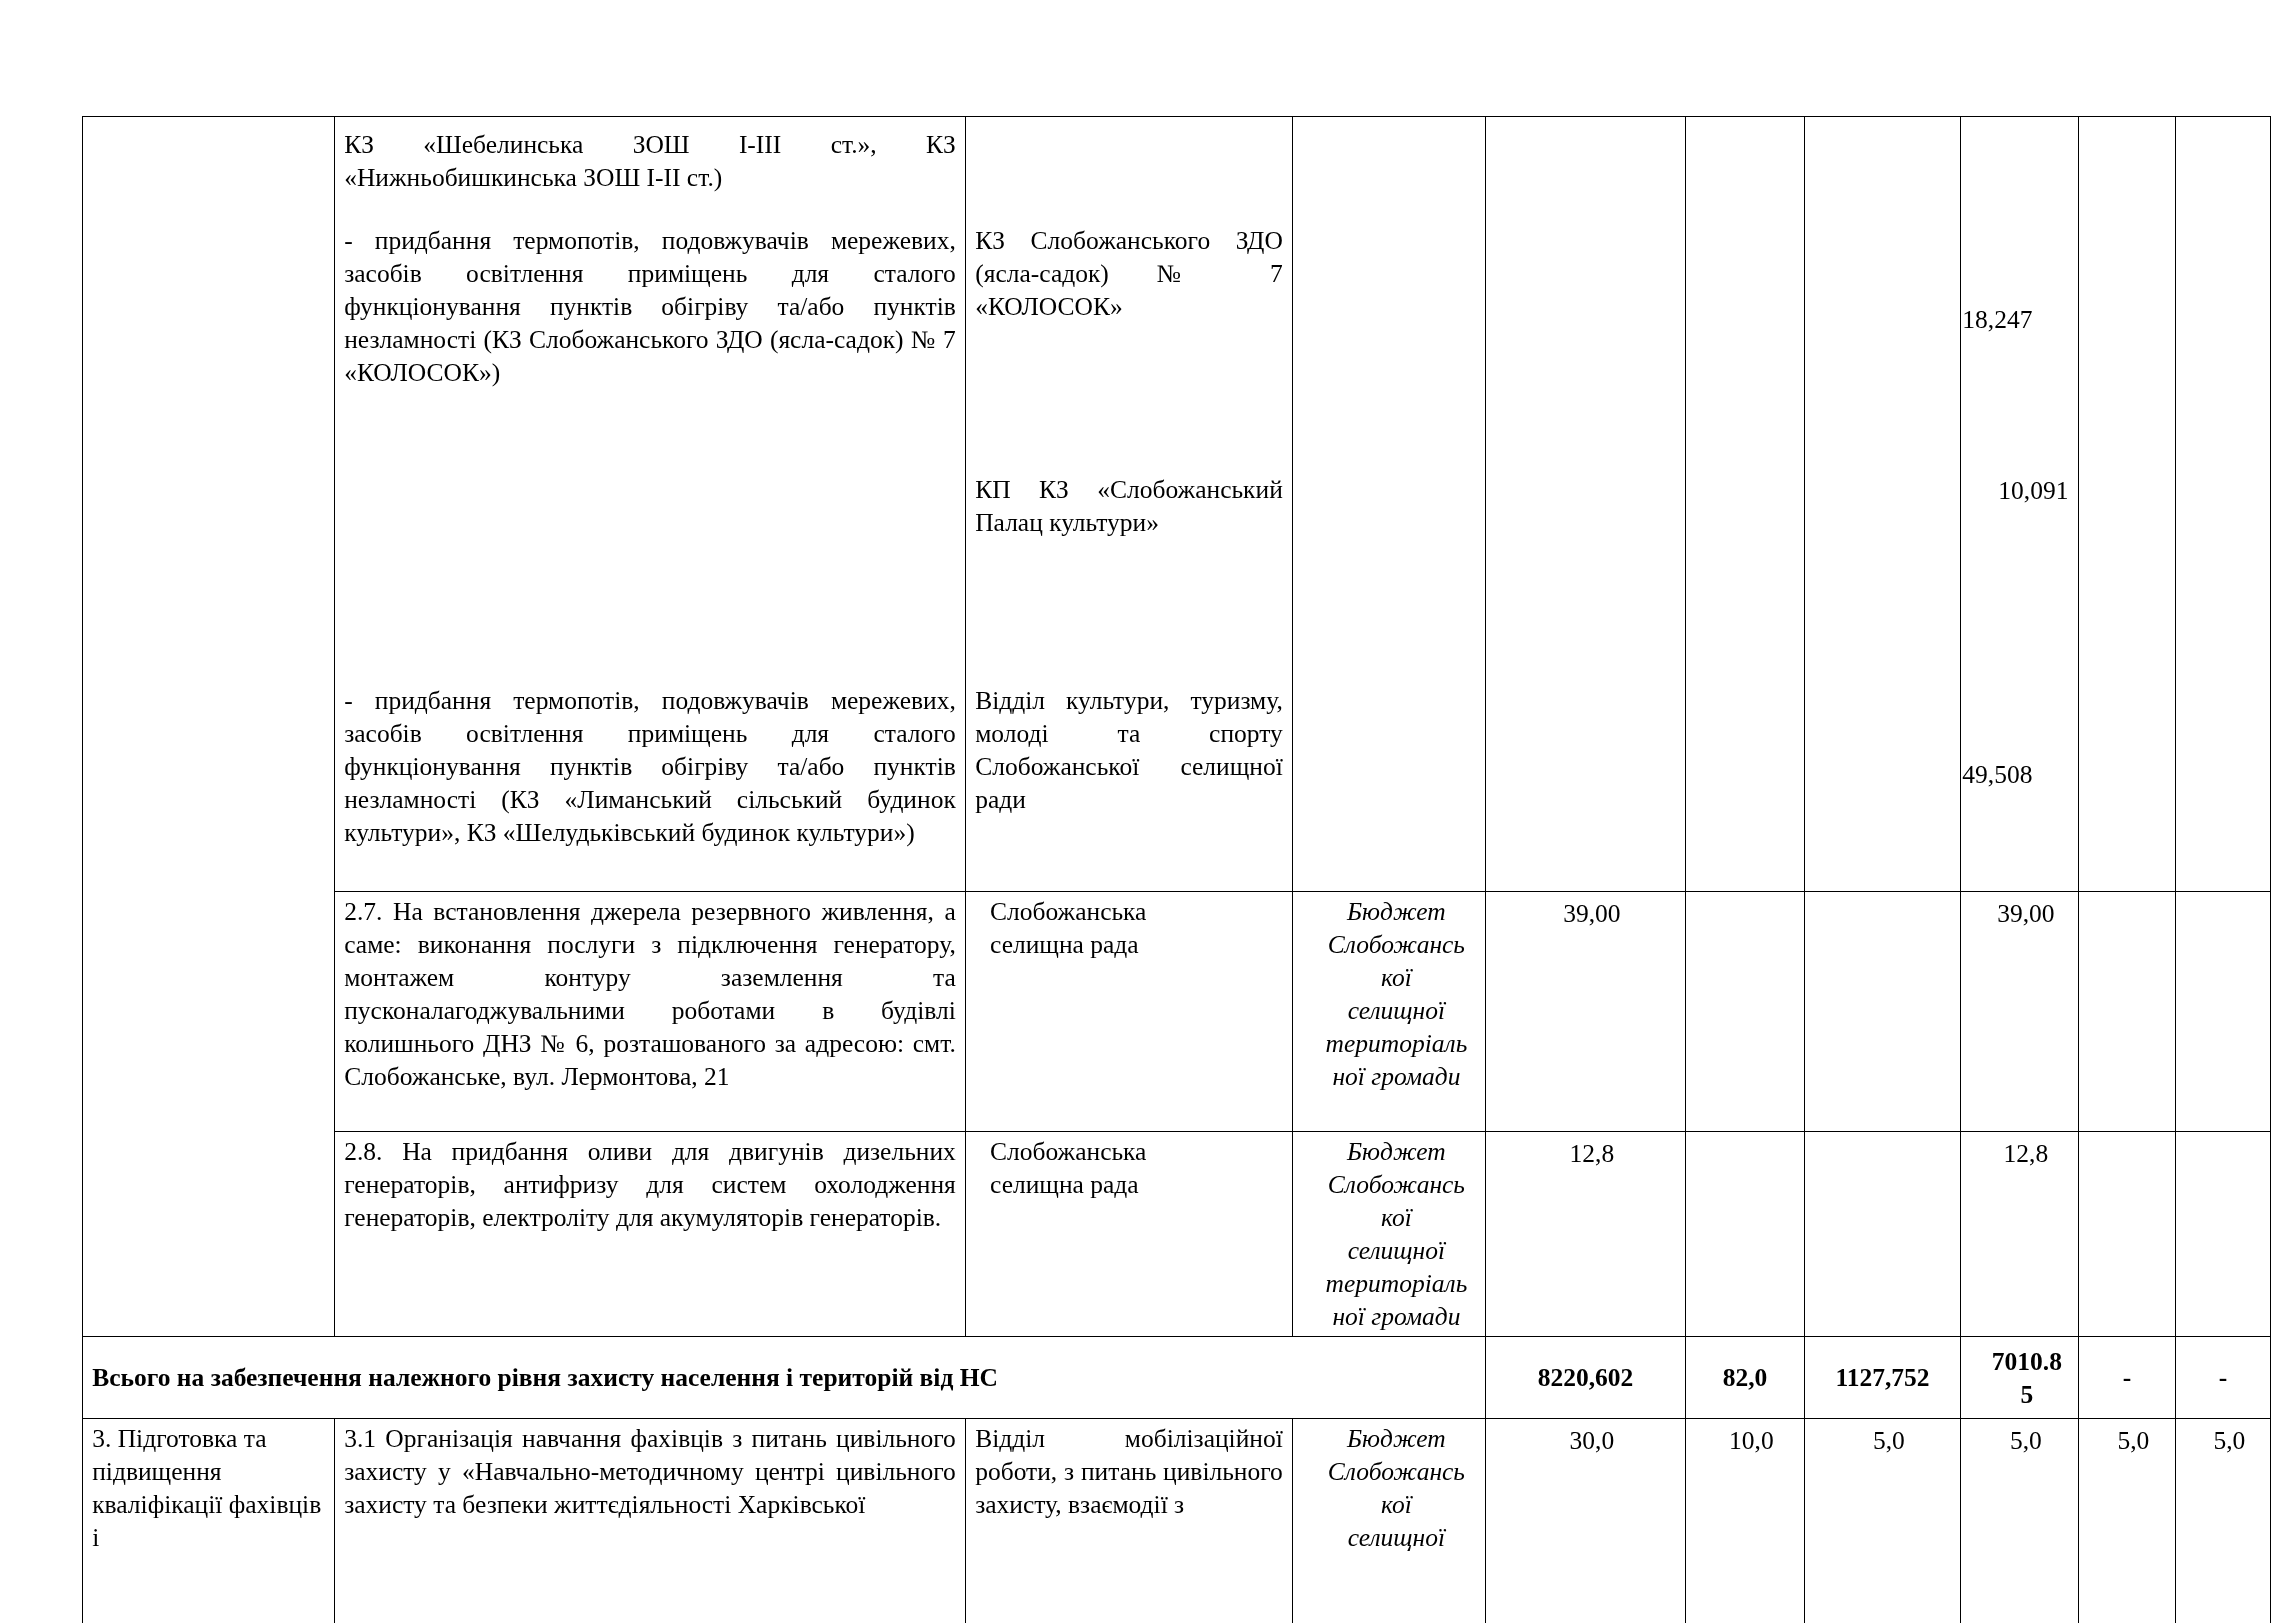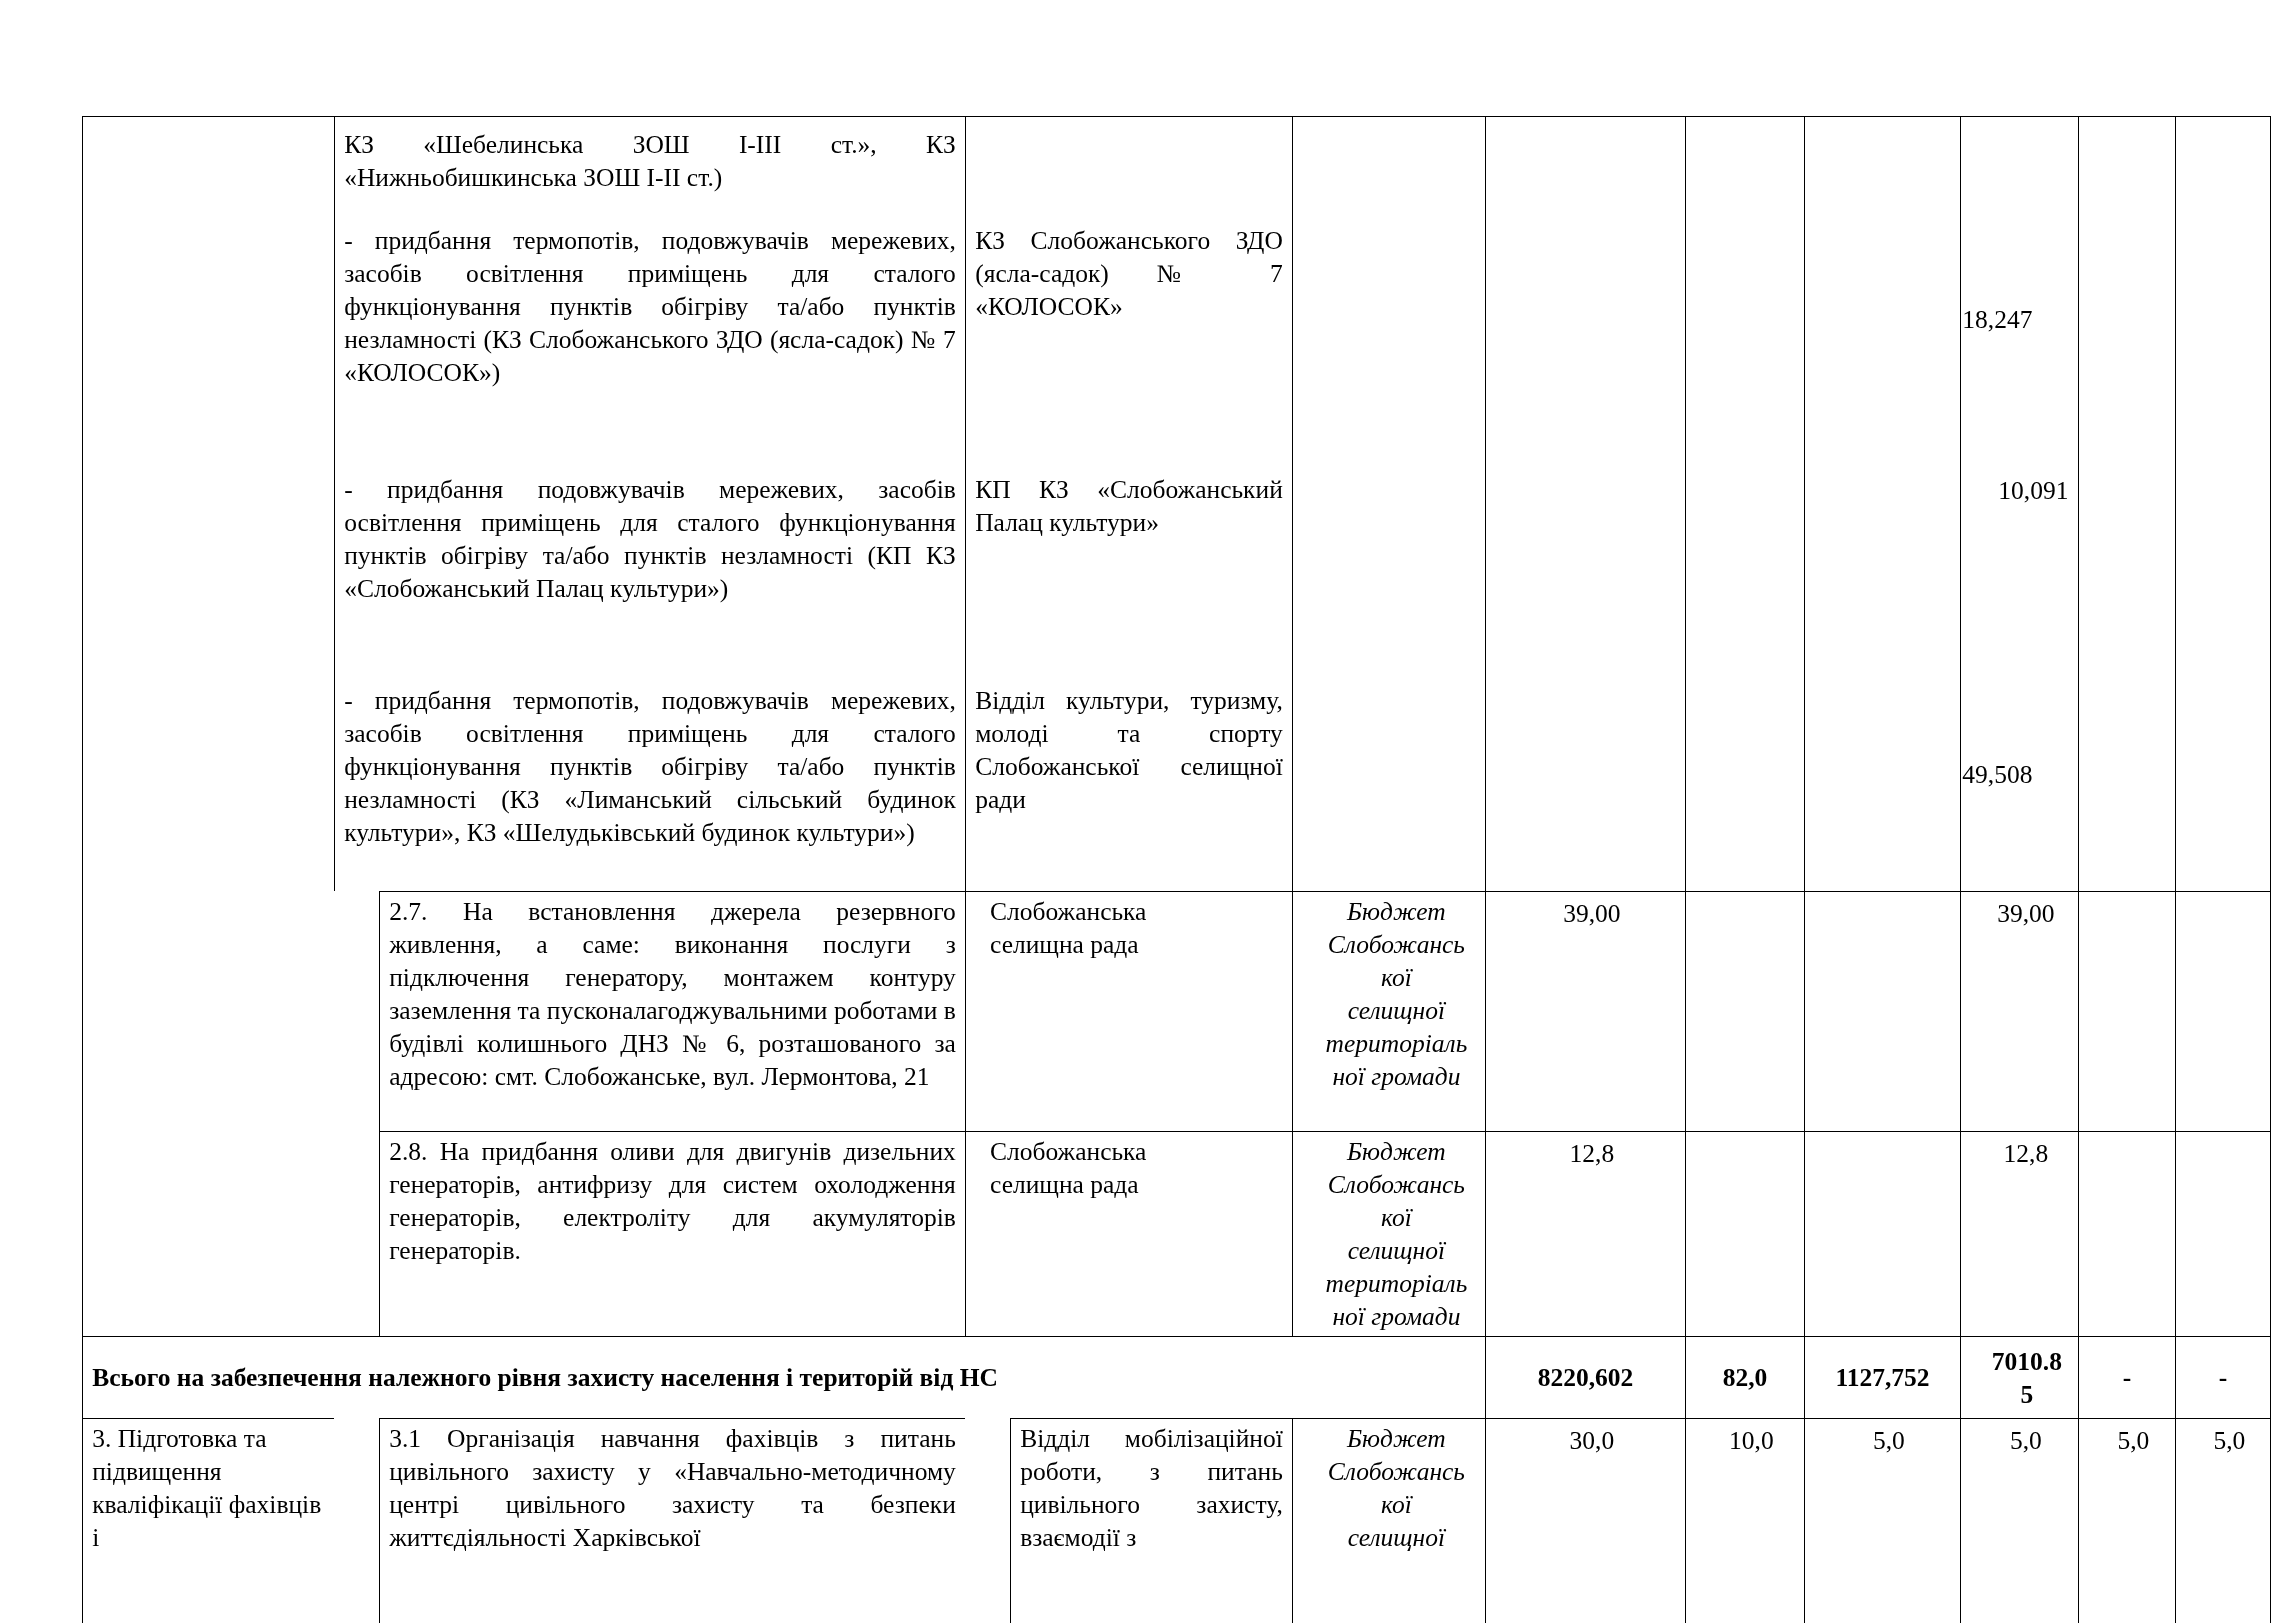--- a/index.html
+++ b/index.html
@@ -17,42 +17,41 @@
     grid-template-rows:775px 240px 205px 82px 275px;
   }
   .cell {
     position:relative;
     border-left:1.3px solid #000;
     border-top:1.3px solid #000;
     padding:3.3px 9.2px;
     overflow:hidden;
   }
   .rEdge { border-right:1.3px solid #000; }
-  .just { text-align:justify;margin-left:45px; }
+  .just { text-align:justify; }
   .ctr  { text-align:center;font-style:italic; }
   .pre  { white-space:pre-line;padding-left:24px; }
   .num  { text-align:center; padding-top:5.2px;padding-left:22px; }
   .bold { font-weight:700; }
   .flexc { display:flex; align-items:center; justify-content:center; text-align:center; }
   .flexl { display:flex; align-items:center; }
   .absp { position:absolute; left:9.2px; right:9.2px; text-align:justify; }
   .absn { position:absolute; left:1.3px; right:1.3px; text-align:left; }
 </style>
 </head>
 <body>
 
 <div class="page">
   <div class="tbl">
 
     <div class="cell" style="grid-area:1 / 1 / 4 / 2;"></div>
 
     <div class="cell" style="grid-area:1 / 2 / 2 / 3;">
       <p class="absp" style="top:10.5px;">КЗ «Шебелинська ЗОШ І-ІІІ ст.», КЗ «Нижньобишкинська ЗОШ  І-ІІ ст.)</p>
       <p class="absp" style="top:107px;">- придбання термопотів, подовжувачів мережевих, засобів освітлення приміщень для сталого функціонування пунктів обігріву та/або пунктів незламності (КЗ Слобожанського ЗДО (ясла-садок) № 7 «КОЛОСОК»)</p>
-      <p class="absp" style="top:356px;">- придбання подовжувачів мережевих, засобів освітлення приміщень для сталого функціонування пунктів обігріву та/або пунктів незламності (КП КЗ «Слобожанський Палац культури»)</p>
       <p class="absp" style="top:567px;">- придбання термопотів, подовжувачів мережевих, засобів освітлення приміщень для сталого функціонування пунктів обігріву та/або пунктів незламності  (КЗ «Лиманський сільський будинок культури», КЗ «Шелудьківський будинок культури»)</p>
     </div>
 
     <div class="cell" style="grid-area:1 / 3 / 2 / 4;">
       <div class="absp" style="top:107px;">КЗ Слобожанського ЗДО (ясла-садок) № 7 «КОЛОСОК»</div>
       <div class="absp" style="top:567px;">Відділ культури, туризму, молоді та спорту Слобожанської селищної ради</div>
       <div class="absp" style="top:356px;">КП КЗ «Слобожанський Палац культури»</div>
     </div>
 
     <div class="cell" style="grid-area:1 / 4 / 2 / 5;"></div>

